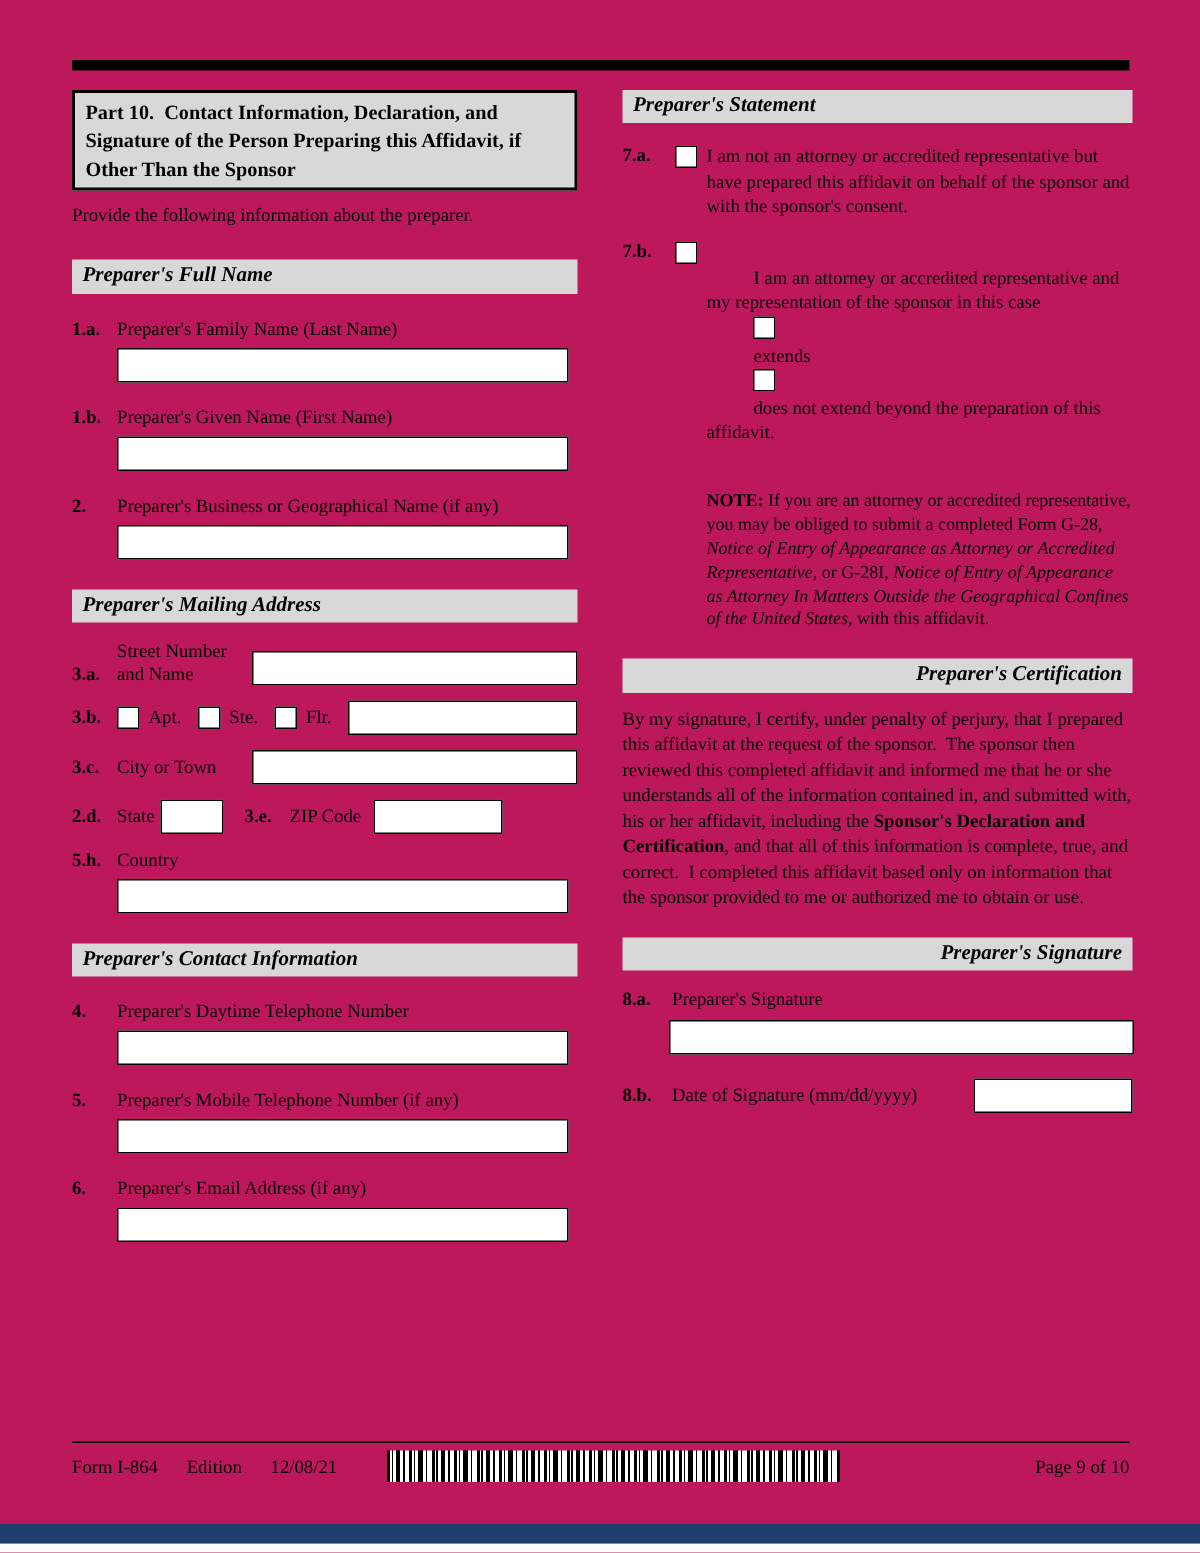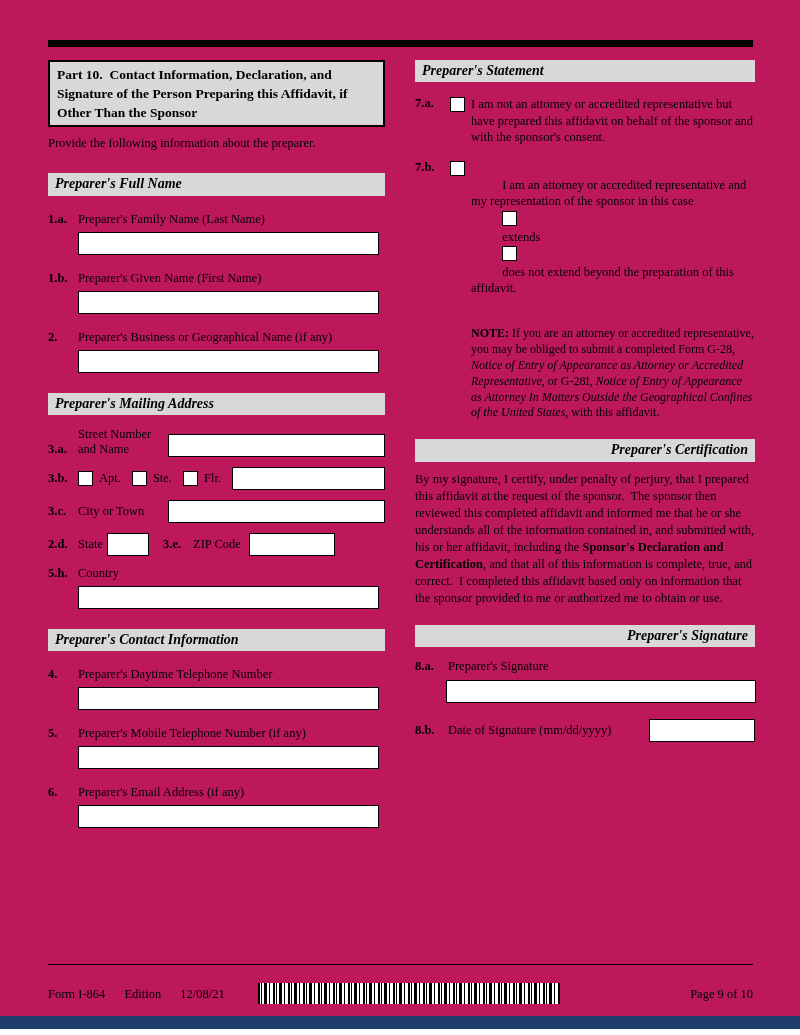--- a/index.html
+++ b/index.html
@@ -34,21 +34,21 @@
   .cb-lbl{margin-right:7px;margin-left:2px;}.mt10{margin-top:10px;}.mt12{margin-top:12px;align-items:flex-end;}
   .mt14{margin-top:14px;}.mt16{margin-top:16px;}.mt18{margin-top:18px;text-align:right;}.mt20{margin-top:20px;}.mt22{margin-top:22px;}
   .stmt{display:flex;gap:6px;font-size:12.5px;align-items:flex-start;}
   .stmt .cb{margin-top:1px;}
   .stxt{flex:1;margin:0;line-height:1.33;}
   .note{margin-left:56px;margin-top:12px;font-size:12px;line-height:1.33;}
   .b{font-weight:bold;}
   .cert{font-size:12.5px;line-height:1.36;margin:9px 0 0 0;}
   .sig-box{display:block;width:310px;margin-left:31px;margin-top:6px;}
   .date-box{width:106px;margin-left:auto;}
-  .footer{position:absolute;left:48px;width:705px;bottom:24px;border-top:1px solid #000;padding-top:18px;}
+  .footer{position:absolute;left:48px;width:705px;bottom:40px;border-top:1px solid #000;padding-top:5px;}
   .footer-row{display:flex;align-items:center;font-size:12.5px;position:relative;height:22px;}
   .f-left{white-space:nowrap;}
   .sp{margin-left:16px;}
   .barcode{position:absolute;left:210px;top:0;width:302px;height:21px;
     background:repeating-linear-gradient(90deg,#000 0 2px,#fff 2px 3px,#000 3px 4px,#fff 4px 6px,#000 6px 9px,#fff 9px 11px,#000 11px 12px,#fff 12px 15px);}
   .f-right{margin-left:auto;}
   .bottom-bar{position:absolute;left:0;bottom:0;width:800px;height:13px;background:var(--bottom-bar);}
 </style>
 </head>
 <body>

